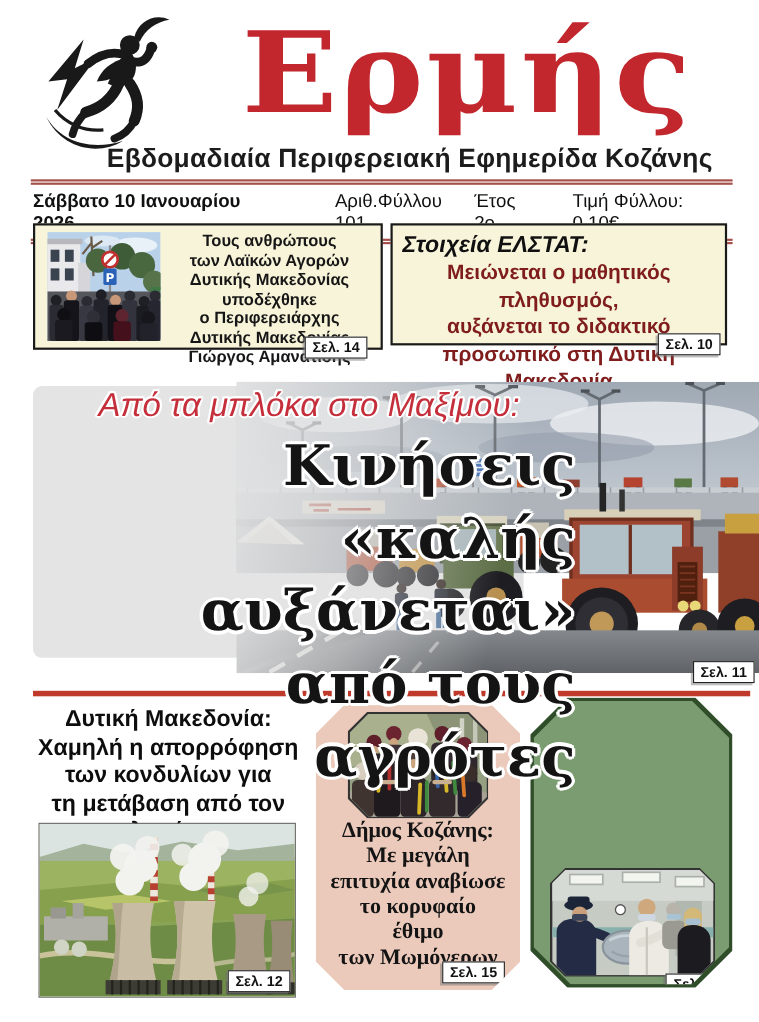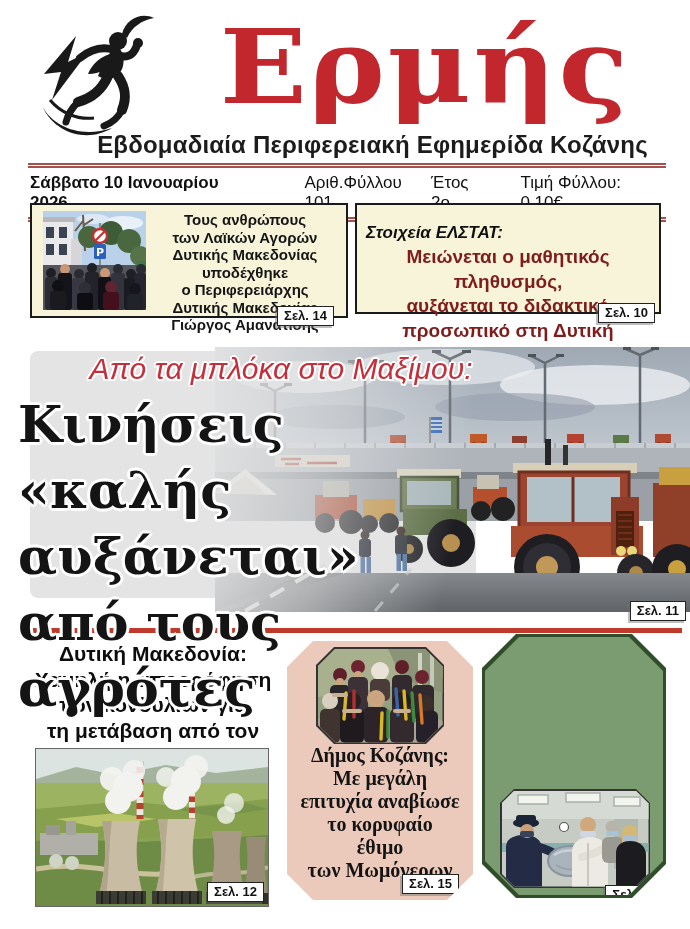--- a/index.html
+++ b/index.html
@@ -39,41 +39,41 @@
   
   .teaser{position:absolute;background:#f8f4da;border:2px solid #1a1a1a;}
   .teaser-left{left:30px;top:203px;width:314px;height:111px;}
   .tl-photo{position:absolute;left:11px;top:6px;width:103px;height:99px;}
   .tl-text{
     position:absolute;left:117px;top:6px;right:5px;text-align:center;
     font-family:Liberation Sans, sans-serif;font-weight:bold;font-size:15px;
     line-height:1.17;color:#161616;white-space:pre-line;
   }
   .teaser-right{left:355px;top:203px;width:302px;height:107px;}
-  .tr-kicker{padding:6px 0 0 9px;font-style:italic;font-weight:bold;font-size:17px;color:#101010;margin-top:12px;}
+  .tr-kicker{padding:6px 0 0 9px;font-style:italic;font-weight:bold;font-size:21px;color:#101010;}
   .tr-text{
     margin-top:2px;text-align:center;font-weight:bold;font-size:19px;
     line-height:1.3;color:#7f1d1d;white-space:pre-line;
   }
   
   .lead{position:absolute;left:30px;top:347px;width:660px;height:266px;}
   .lead-gray{position:absolute;left:0;top:4px;width:446px;height:247px;background:#e4e4e4;border-radius:8px;}
   .lead-photo{position:absolute;left:185px;top:0;width:475px;height:265px;overflow:hidden;}
   .lead-photo::after{
     content:"";position:absolute;inset:0;
     background:linear-gradient(100deg,rgba(228,228,228,.95) 0%,rgba(228,228,228,.55) 26%,rgba(228,228,228,0) 52%);
   }
   .lead-kicker{
     position:absolute;left:52px;top:5px;width:398px;text-align:center;z-index:5;
     font-style:italic;font-weight:normal;font-size:30px;color:#c42f3b;
     text-shadow:2px 0 0 #fff,-2px 0 0 #fff,0 2px 0 #fff,0 -2px 0 #fff,
                 1.5px 1.5px 0 #fff,-1.5px 1.5px 0 #fff,1.5px -1.5px 0 #fff,-1.5px -1.5px 0 #fff;
   }
   .lead-headline{
-    position:absolute;left:-12px;top:44px;width:505px;z-index:5;text-align:left;
+    position:absolute;left:-12px;top:44px;width:505px;z-index:5;text-align:right;
     font-family:"DejaVu Serif",serif;font-weight:bold;font-size:51px;line-height:66px;color:#141414;
     text-shadow:3px 0 0 #fff,-3px 0 0 #fff,0 3px 0 #fff,0 -3px 0 #fff,
                 2px 2px 0 #fff,-2px 2px 0 #fff,2px -2px 0 #fff,-2px -2px 0 #fff;
   }
   .lead .ptag{right:4px;bottom:-8px;}
   .sep-red{position:absolute;left:30px;top:628px;width:652px;height:5px;background:#c03a2b;}
   
   .s1-head{
     position:absolute;left:16px;top:641px;width:274px;text-align:center;
     font-weight:bold;font-size:21px;line-height:1.22;color:#0d0d0d;white-space:pre-line;

